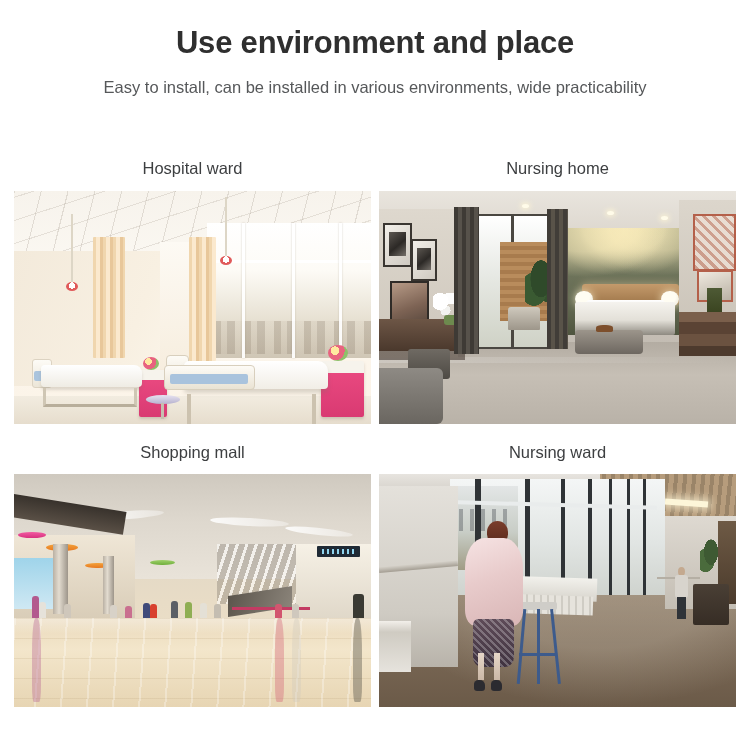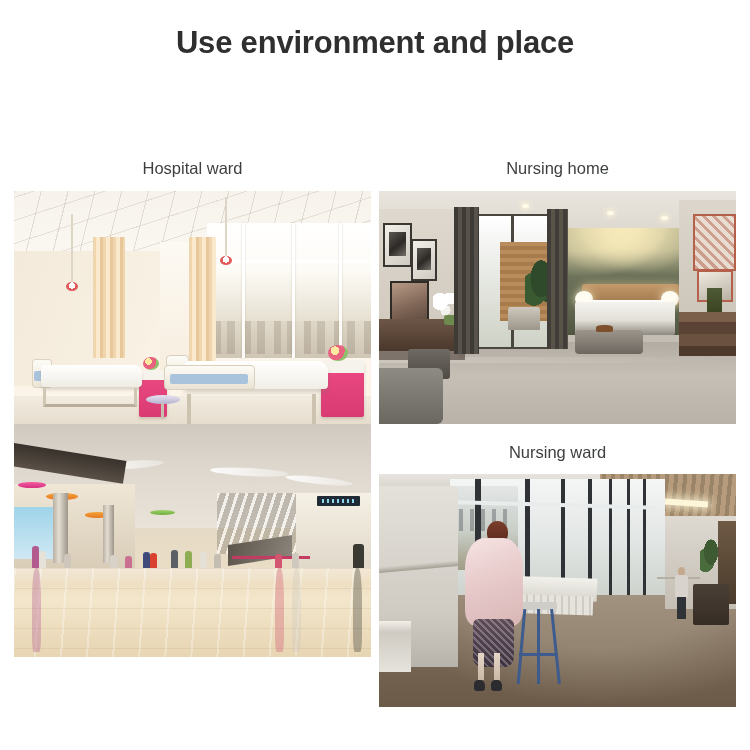--- a/index.html
+++ b/index.html
@@ -680,20 +680,21 @@
     transform: rotate(2deg);
   }
 </style>
 </head>
 <body>
 
 <div class="page">
 
   <div class="header">
     <h1 class="page-title">Use environment and place</h1>
+    <p class="page-subtitle">Easy to install, can be installed in various environments, wide practicability</p>
   </div>
 
   <div class="grid">
 
     <div class="row">
 
       <div class="cell cell-left">
         <div class="cell-caption">Hospital ward</div>
         <div class="photo hospital">
           <div class="hw-ceiling"></div>
@@ -764,20 +765,21 @@
           <div class="fh-right-mirror"></div>
           <div class="fh-right-lamp"></div>
           <div class="fh-dresser"></div>
         </div>
       </div>
     </div>
 
     <div class="row">
 
       <div class="cell cell-left">
+        <div class="cell-caption">Shopping mall</div>
         <div class="photo mall">
           <div class="ml-ceiling"></div>
           <div class="ml-ceil-slot-a"></div>
           <div class="ml-ceil-slot-b"></div>
           <div class="ml-ceil-slot-c"></div>
           <div class="ml-beam-left"></div>
           <div class="ml-storefront-left"></div>
           <div class="ml-glass-left"></div>
           <div class="ml-pink-ring"></div>
           <div class="ml-disc-1"></div>

